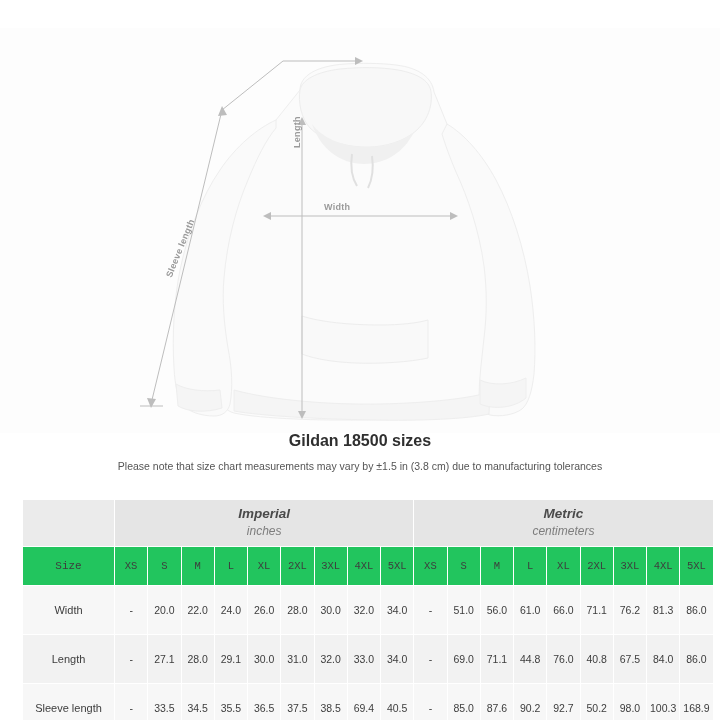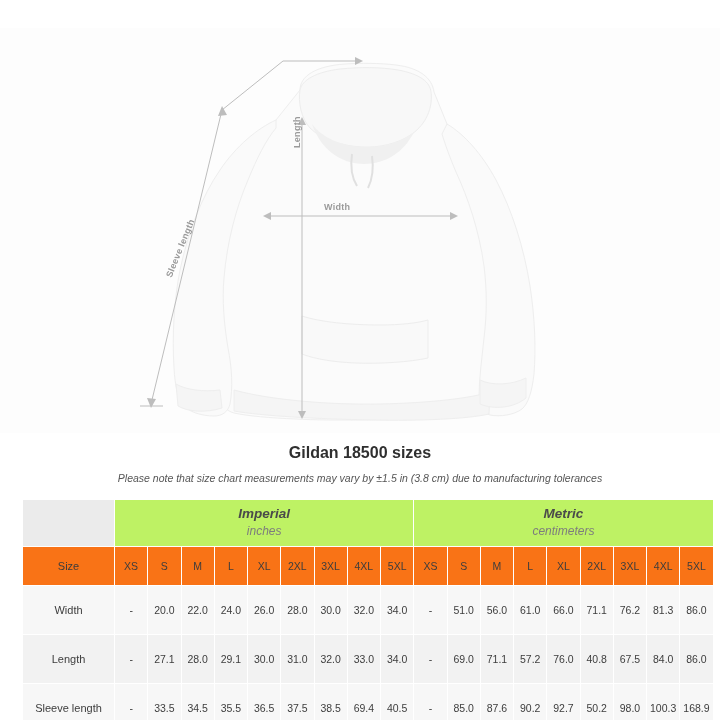--- a/index.html
+++ b/index.html
@@ -55,34 +55,33 @@
     left: 164px;
     top: 247px;
     transform: rotate(-68deg);
     transform-origin: left top;
   }
 
   
   #title-block {
     position: absolute;
     left: 0;
-    top: 416px;
+    top: 404px;
     width: 720px;
     text-align: center;
   }
   #chart-title {
     font-size: 16px;
     font-weight: bold;
     color: #2f2f2f;
     margin: 0;
   }
   #chart-note {
     margin-top: 10px;
     font-size: 10.5px;
-    font-style: italic;
     color: #555;
   }
 
   
   #size-table {
     position: absolute;
     left: 22px;
     top: 471px;
     width: 676px;
     border-collapse: collapse;
@@ -94,43 +93,44 @@
 
   #size-table td, #size-table th {
     border: 1px solid #ffffff;
     text-align: center;
     color: #3d3d3d;
     font-weight: normal;
     padding: 0;
   }
   .group-row td {
     height: 46px;
-    background: #bef264;
+    background: #e5e5e5;
     vertical-align: middle;
   }
   .group-row td.blank { background: #ebebeb; }
   .group-name {
     font-size: 13.5px;
     font-style: italic;
     font-weight: bold;
     color: #4a4a4a;
     line-height: 1.25;
   }
   .group-unit {
     font-size: 12px;
     font-style: italic;
     color: #7d7d7d;
     line-height: 1.5;
   }
   .head-row td {
     height: 38px;
-    background: #f97316;
+    background: #22c55e;
     font-weight: bold;
     font-size: 10.5px;
     color: #3b3b3b;
+    font-family: Liberation Mono, monospace;
   }
   .head-row td.size-head { font-size: 11px; }
   .data-row td {
     height: 48px;
     font-size: 10.5px;
   }
   .data-row td.rowlabel {
     font-weight: bold;
     background: #f0f0f0;
     font-size: 11px;
@@ -341,21 +341,21 @@
         <td class="r-shade-b">28.0</td>
         <td class="r-shade-b">29.1</td>
         <td class="r-shade-b">30.0</td>
         <td class="r-shade-b">31.0</td>
         <td class="r-shade-b">32.0</td>
         <td class="r-shade-b">33.0</td>
         <td class="r-shade-b">34.0</td>
         <td class="r-shade-b">-</td>
         <td class="r-shade-b">69.0</td>
         <td class="r-shade-b">71.1</td>
-        <td class="r-shade-b">57.2</td>
+        <td class="r-shade-b">44.8</td>
         <td class="r-shade-b">76.0</td>
         <td class="r-shade-b">40.8</td>
         <td class="r-shade-b">67.5</td>
         <td class="r-shade-b">84.0</td>
         <td class="r-shade-b">86.0</td>
       </tr>
 
       <tr class="data-row alt">
         <td class="rowlabel">Sleeve length</td>
         <td class="r-shade-a">-</td>

